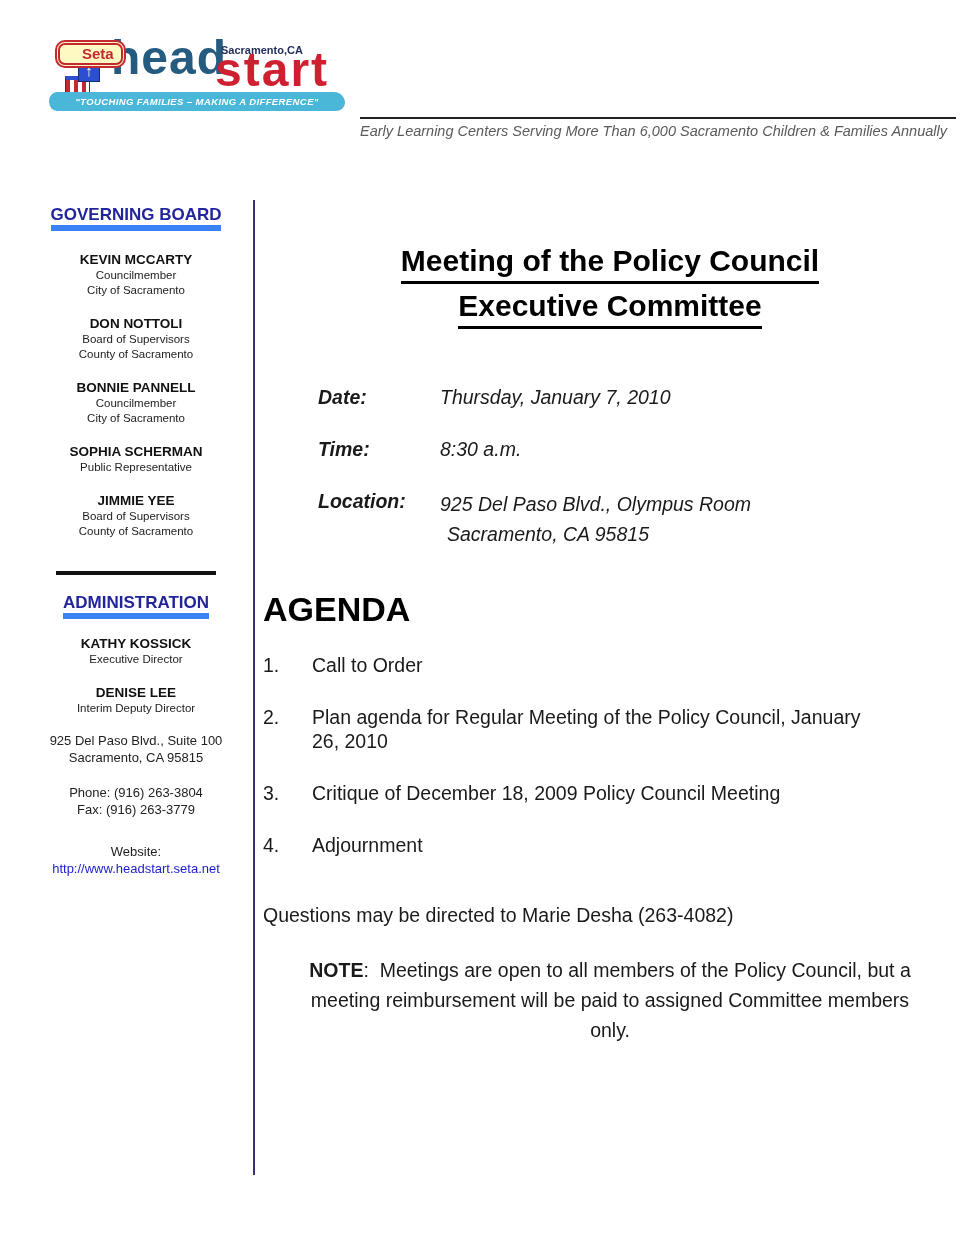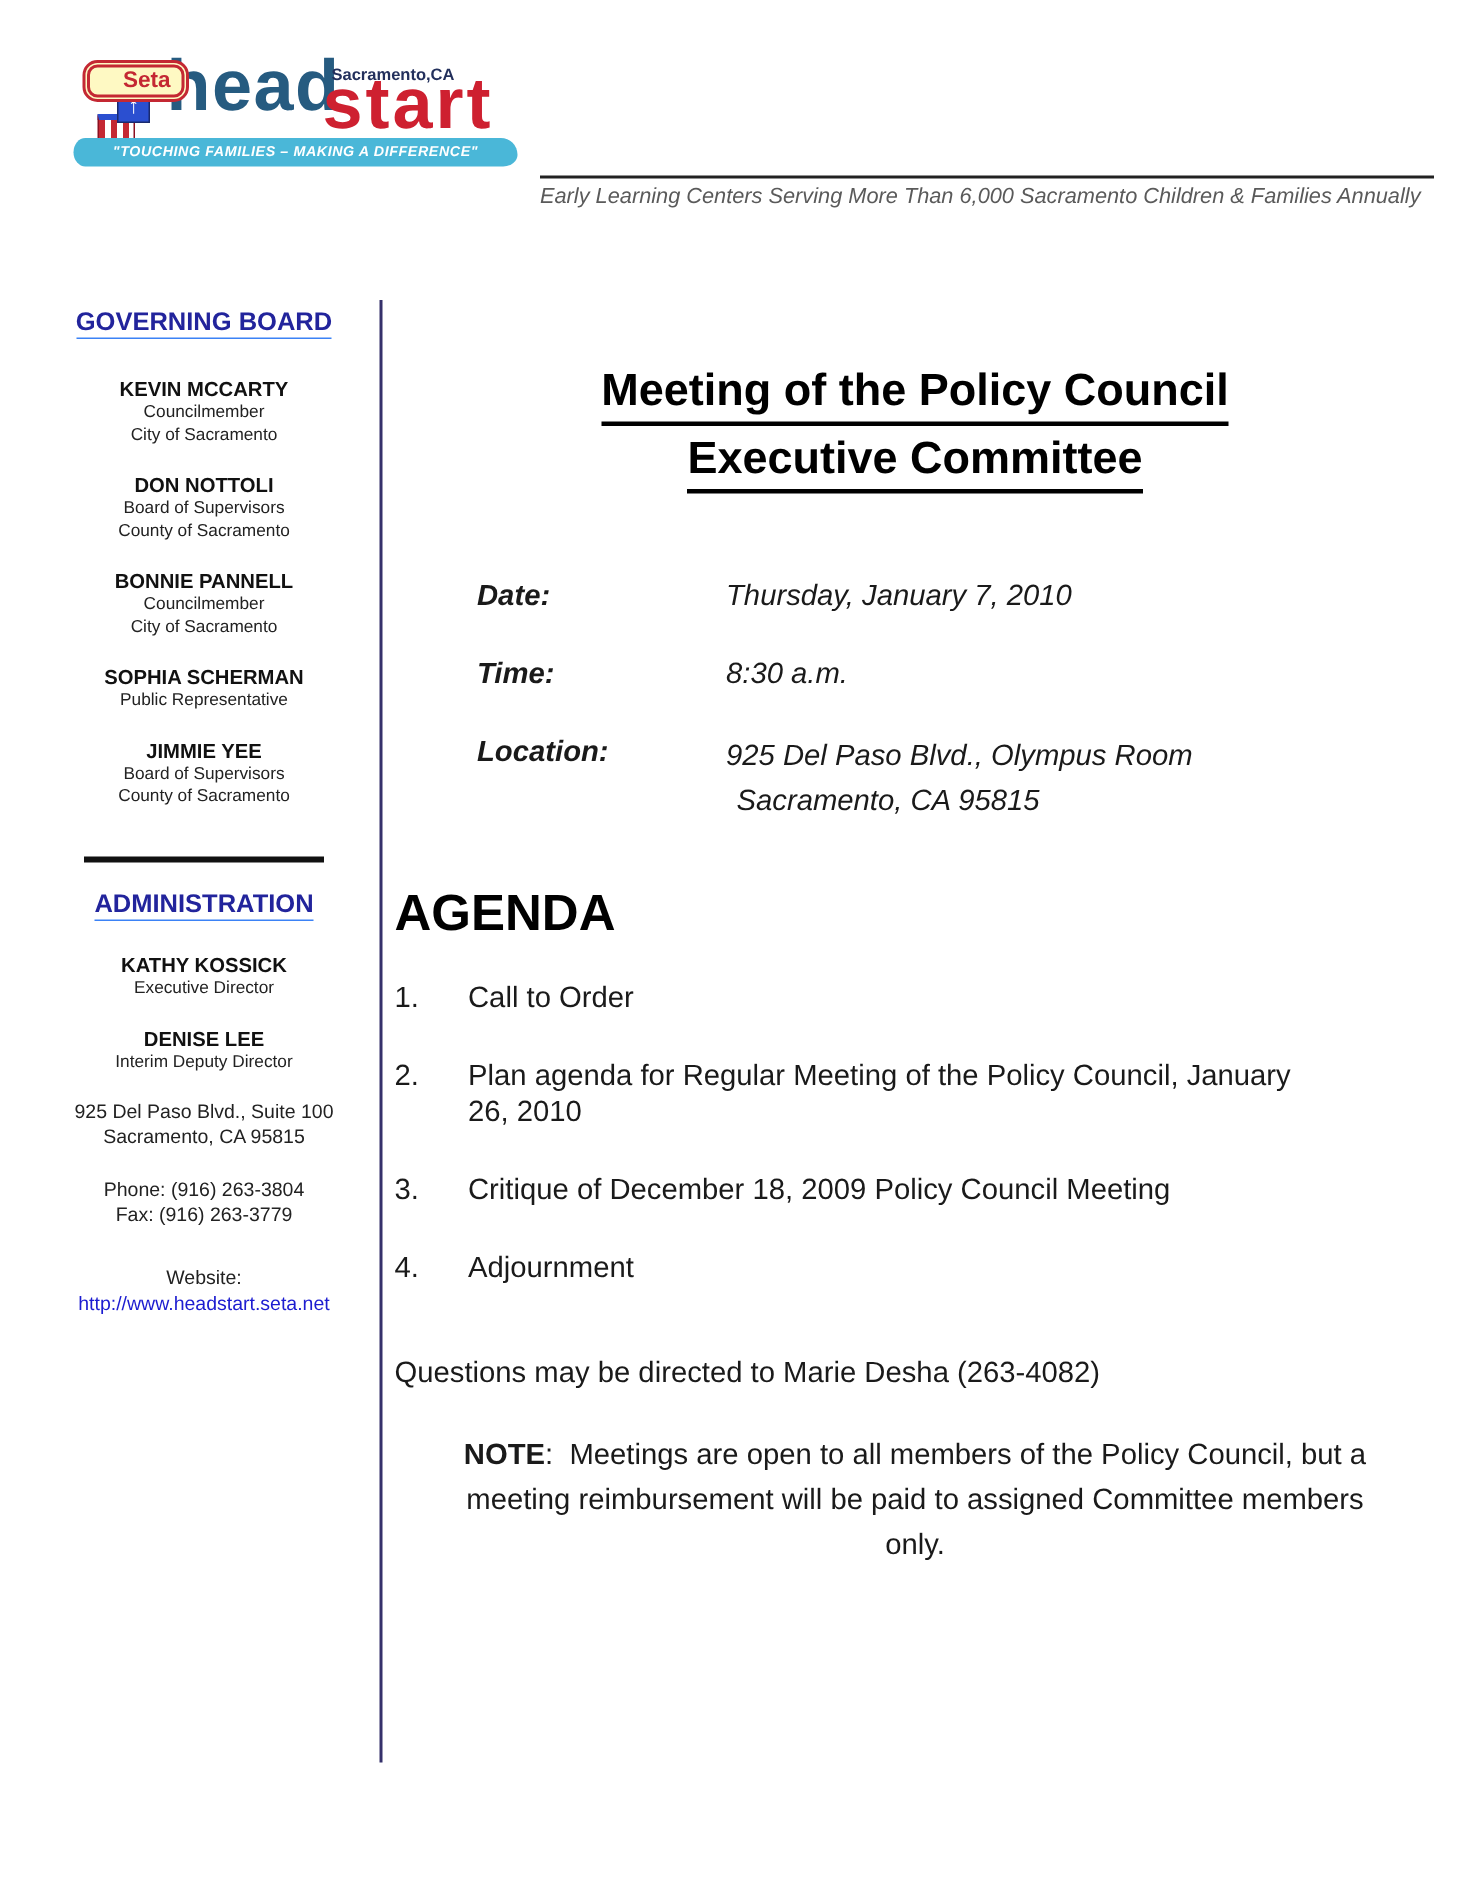--- a/index.html
+++ b/index.html
@@ -27,21 +27,21 @@
             display:flex; align-items:center; justify-content:center; }
   .banner span { color:#fff; font-size:9.5px; font-weight:bold; font-style:italic; letter-spacing:.4px; white-space:nowrap; }
 
   
   .header-rule { position:absolute; left:360px; top:117px; width:596px; height:2px; background:#222; }
   .tagline { position:absolute; left:360px; top:123px; width:600px; font-size:14.5px; font-style:italic; color:#5a5a5a; }
 
   
   .sidebar { position:absolute; left:40px; top:205px; width:192px; text-align:center; }
   .side-heading { font-size:17px; font-weight:bold; color:#22249C; margin-bottom:26px; }
-  .side-heading span { border-bottom:1px solid #3b82f6; padding-bottom:1px; }
+  .side-heading span { border-bottom:6px solid #3b82f6; padding-bottom:1px; }
   .member { margin-bottom:17px; }
   .member-name { font-size:13.5px; font-weight:bold; line-height:17px; color:#111; }
   .member-line { font-size:11.5px; line-height:15px; color:#222; }
   .side-divider { width:160px; height:4px; background:#111; margin:32px auto 18px auto; }
   .side-heading.admin { margin-bottom:22px; }
   .side-block { font-size:13px; line-height:16.5px; color:#222; }
   .addr { margin-top:3px; }
   .contact { margin-top:19px; }
   .website { margin-top:26px; }
   .weblink { color:#1C1CD0; }
@@ -49,21 +49,21 @@
   
   .vrule { position:absolute; left:253px; top:200px; width:2px; height:975px; background:#35316B; }
 
   
   .main { position:absolute; left:263px; top:243px; width:694px; }
   .doc-title { text-align:center; font-weight:bold; font-size:30px; line-height:36px; color:#000; }
   .doc-title .tline { display:inline-block; border-bottom:3px solid #000; padding-bottom:2px; margin-bottom:4px; }
   .details { margin-top:52px; }
   .detail-row { display:flex; margin-bottom:28px; font-size:19.5px; line-height:24px;font-style:italic; }
   .detail-label { width:177px; padding-left:55px; font-weight:bold; flex:0 0 auto; }
-  .detail-value { flex:1;margin-left:44px; }
+  .detail-value { flex:1; }
   .loc-line2 { padding-left:7px; line-height:30px; }
   .loc-line1 { line-height:30px; }
   .agenda-heading { margin-top:40px; text-align:left; font-size:34px; line-height:40px; font-weight:bold; color:#000; }
   .agenda-list { margin-top:24px; }
   .agenda-item { display:flex; margin-bottom:28px; font-size:19.5px; line-height:24px; }
   .agenda-num { width:49px; flex:0 0 auto; }
   .agenda-text { width:580px; }
   .questions { margin-top:46px; font-size:19.5px; line-height:24px; }
   .note { margin:28px auto 0 auto; width:640px; text-align:center; font-size:19.5px; line-height:30px; }
   .note b { font-weight:bold; }

